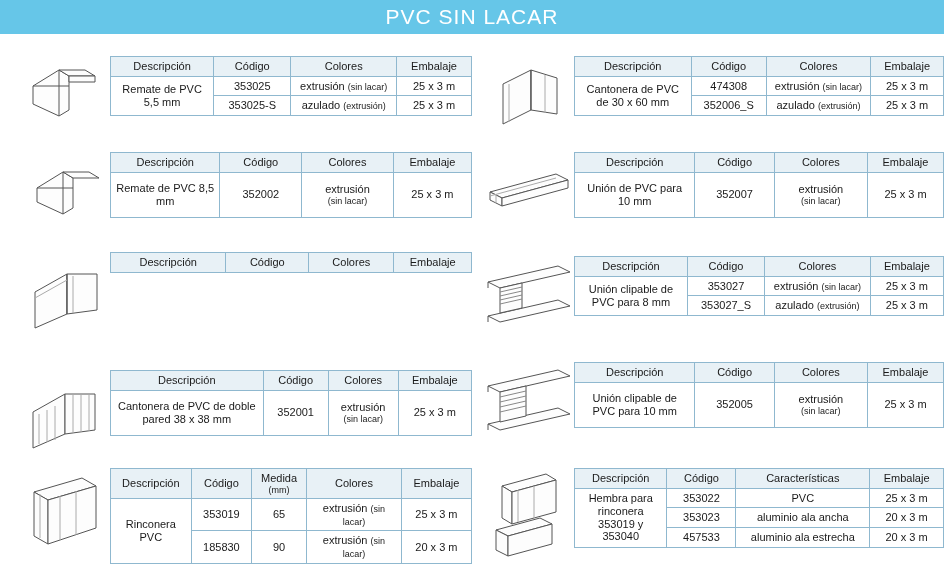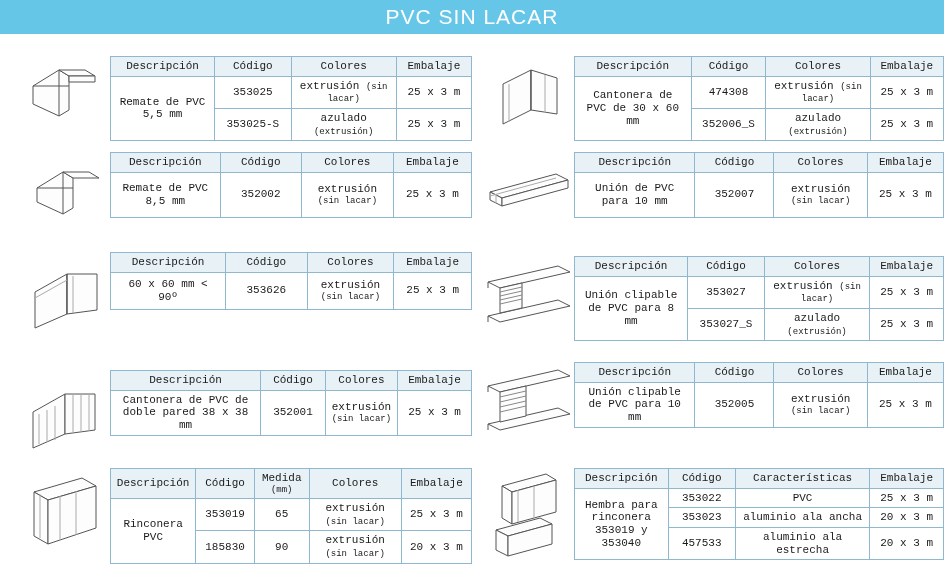--- a/index.html
+++ b/index.html
@@ -31,21 +31,20 @@
   .block{
     position:absolute;display:flex;align-items:flex-start;
   }
   .fig{
     width:92px;flex:0 0 92px;display:flex;align-items:center;justify-content:center;
   }
   .fig svg{display:block;}
   table.t{
     border-collapse:collapse;
     background:#f0abfc;
-    font-family:Liberation Mono, monospace;
   }
   table.t th, table.t td{
     border:1px solid #8fb8cf;
     padding:3px 5px;
     text-align:center;
     vertical-align:middle;
     font-size:11px;
     line-height:1.15;
     color:#1a1a1a;
     background:#ffffff;
@@ -153,26 +152,20 @@
       <table class="t">
         <thead>
           <tr>
             <th class="left" style="width:112px">Descripción</th>
             <th style="width:78px">Código</th>
             <th style="width:80px">Colores</th>
             <th style="width:70px">Embalaje</th>
           </tr>
         </thead>
         <tbody>
-          <tr>
-            <td class="left" style="height:30px">60 x 60 mm &lt; 90º</td>
-            <td>353626</td>
-            <td><span>extrusión</span><span class="sub">(sin lacar)</span></td>
-            <td>25 x 3 m</td>
-          </tr>
         </tbody>
       </table>
     </div>
 
     <div class="block" style="left:18px; top:330px;">
       <div class="fig">
         <svg width="82" height="80" viewBox="0 0 82 80">
           <g fill="#fdfdfd" stroke="#555" stroke-width="1">
             <polygon points="10,42 42,24 42,64 10,78"></polygon>
             <polygon points="42,24 72,24 72,60 42,64"></polygon>

